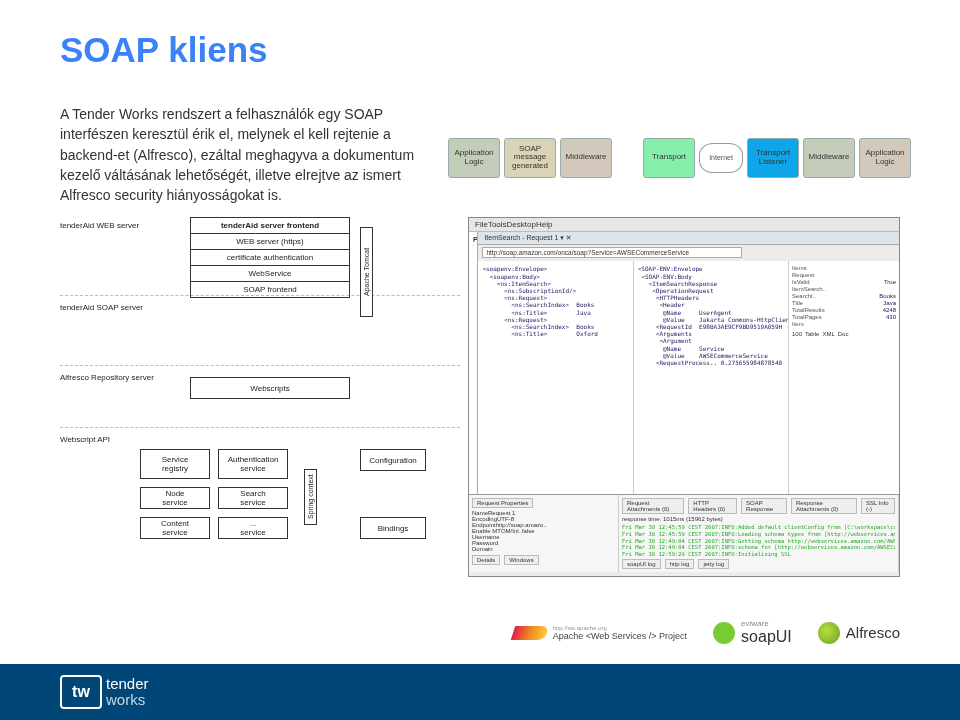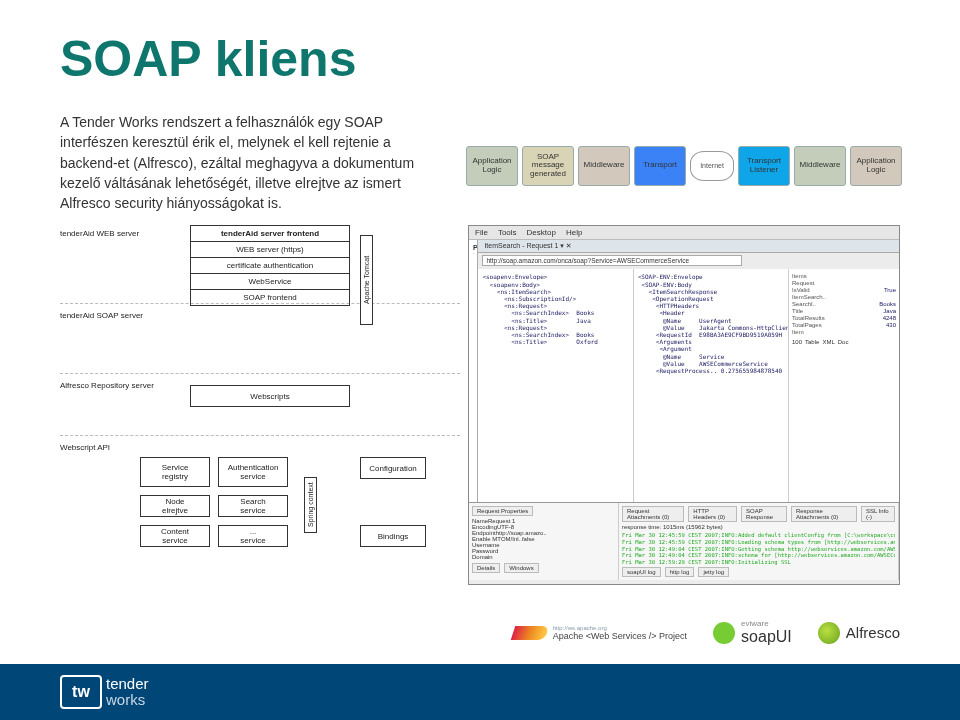--- a/index.html
+++ b/index.html
@@ -11,28 +11,28 @@
     position: relative;
     overflow: hidden;
   }
   .slide {
     width: 100%;
     height: 100%;
     padding: 30px 60px 40px 60px;
     position: relative;
   }
   .title {
-    font-size: 50px;
+    font-size: 35px;
     font-weight: bold;
-    color: #0f766e;
-    margin-bottom: 24px;
+    color: #3b82f6;
+    margin-bottom: 34px;
   }
   .top-row {
     display: flex;
-    gap: 46px;
+    gap: 28px;
     margin-bottom: 12px;
     align-items: center;
   }
   .desc {
     flex: 0 0 360px;
     font-size: 14px;
     color: #333;
     line-height: 1.45;
   }
   .pipeline {
@@ -53,21 +53,21 @@
     width: 52px;
     height: 40px;
     display: flex;
     align-items: center;
     justify-content: center;
     line-height: 1.1;
   }
   .pbox.b1 { background:#c3cdb9; }
   .pbox.b2 { background:#d9d4b6; }
   .pbox.b3 { background:#d2c9bc; }
-  .pbox.b4 { background:#3b82f6; }
+  .pbox.b4 { background:#86efac;margin-left:27px; }
   .pbox.b6 { background:#0ea5e9; }
   .pbox.b7 { background:#c3cdb9; }
   .pbox.b8 { background:#d2c9bc; }
   .cloud {
     width: 44px; height: 30px;
     border: 1px solid #999;
     border-radius: 14px / 12px;
     font-size: 7px;
     display:flex;align-items:center;justify-content:center;
     color:#555;
@@ -134,21 +134,21 @@
     position: relative;
     font-size: 7px;
     color: #333;
     overflow: hidden;
   }
   .soapui .menubar {
     background:#e6e6e6;
     border-bottom:1px solid #bbb;
     padding:2px 6px;
     display:flex;
-    gap:10px;
+    gap:0;
     font-size:8px;
   }
   .soapui .body {
     display:flex;
     height: calc(100% - 96px);
   }
   .soapui .tree {
     width: 120px;
     background:#fff;
     border-right:1px solid #aaa;
@@ -307,21 +307,21 @@
         <div class="srow">WebService</div>
         <div class="srow">SOAP frontend</div>
       </div>
 
       <div class="vlabel" style="left:300px;top:10px;height:90px">Apache Tomcat</div>
 
       <div class="box" style="left:130px;top:160px;width:160px;height:22px">Webscripts</div>
 
       <div class="box" style="left:80px;top:232px;width:70px;height:30px">Service registry</div>
       <div class="box" style="left:158px;top:232px;width:70px;height:30px">Authentication service</div>
-      <div class="box" style="left:80px;top:270px;width:70px;height:22px">Node elrejtve</div>
+      <div class="box" style="left:80px;top:270px;width:70px;height:22px">Node service</div>
       <div class="box" style="left:158px;top:270px;width:70px;height:22px">Search service</div>
       <div class="box" style="left:80px;top:300px;width:70px;height:22px">Content service</div>
       <div class="box" style="left:158px;top:300px;width:70px;height:22px">... service</div>
 
       <div class="vlabel" style="left:244px;top:252px;height:56px">Spring context</div>
 
       <div class="box" style="left:300px;top:232px;width:66px;height:22px">Configuration</div>
       <div class="box" style="left:300px;top:300px;width:66px;height:22px">Bindings</div>
     </div>
 

